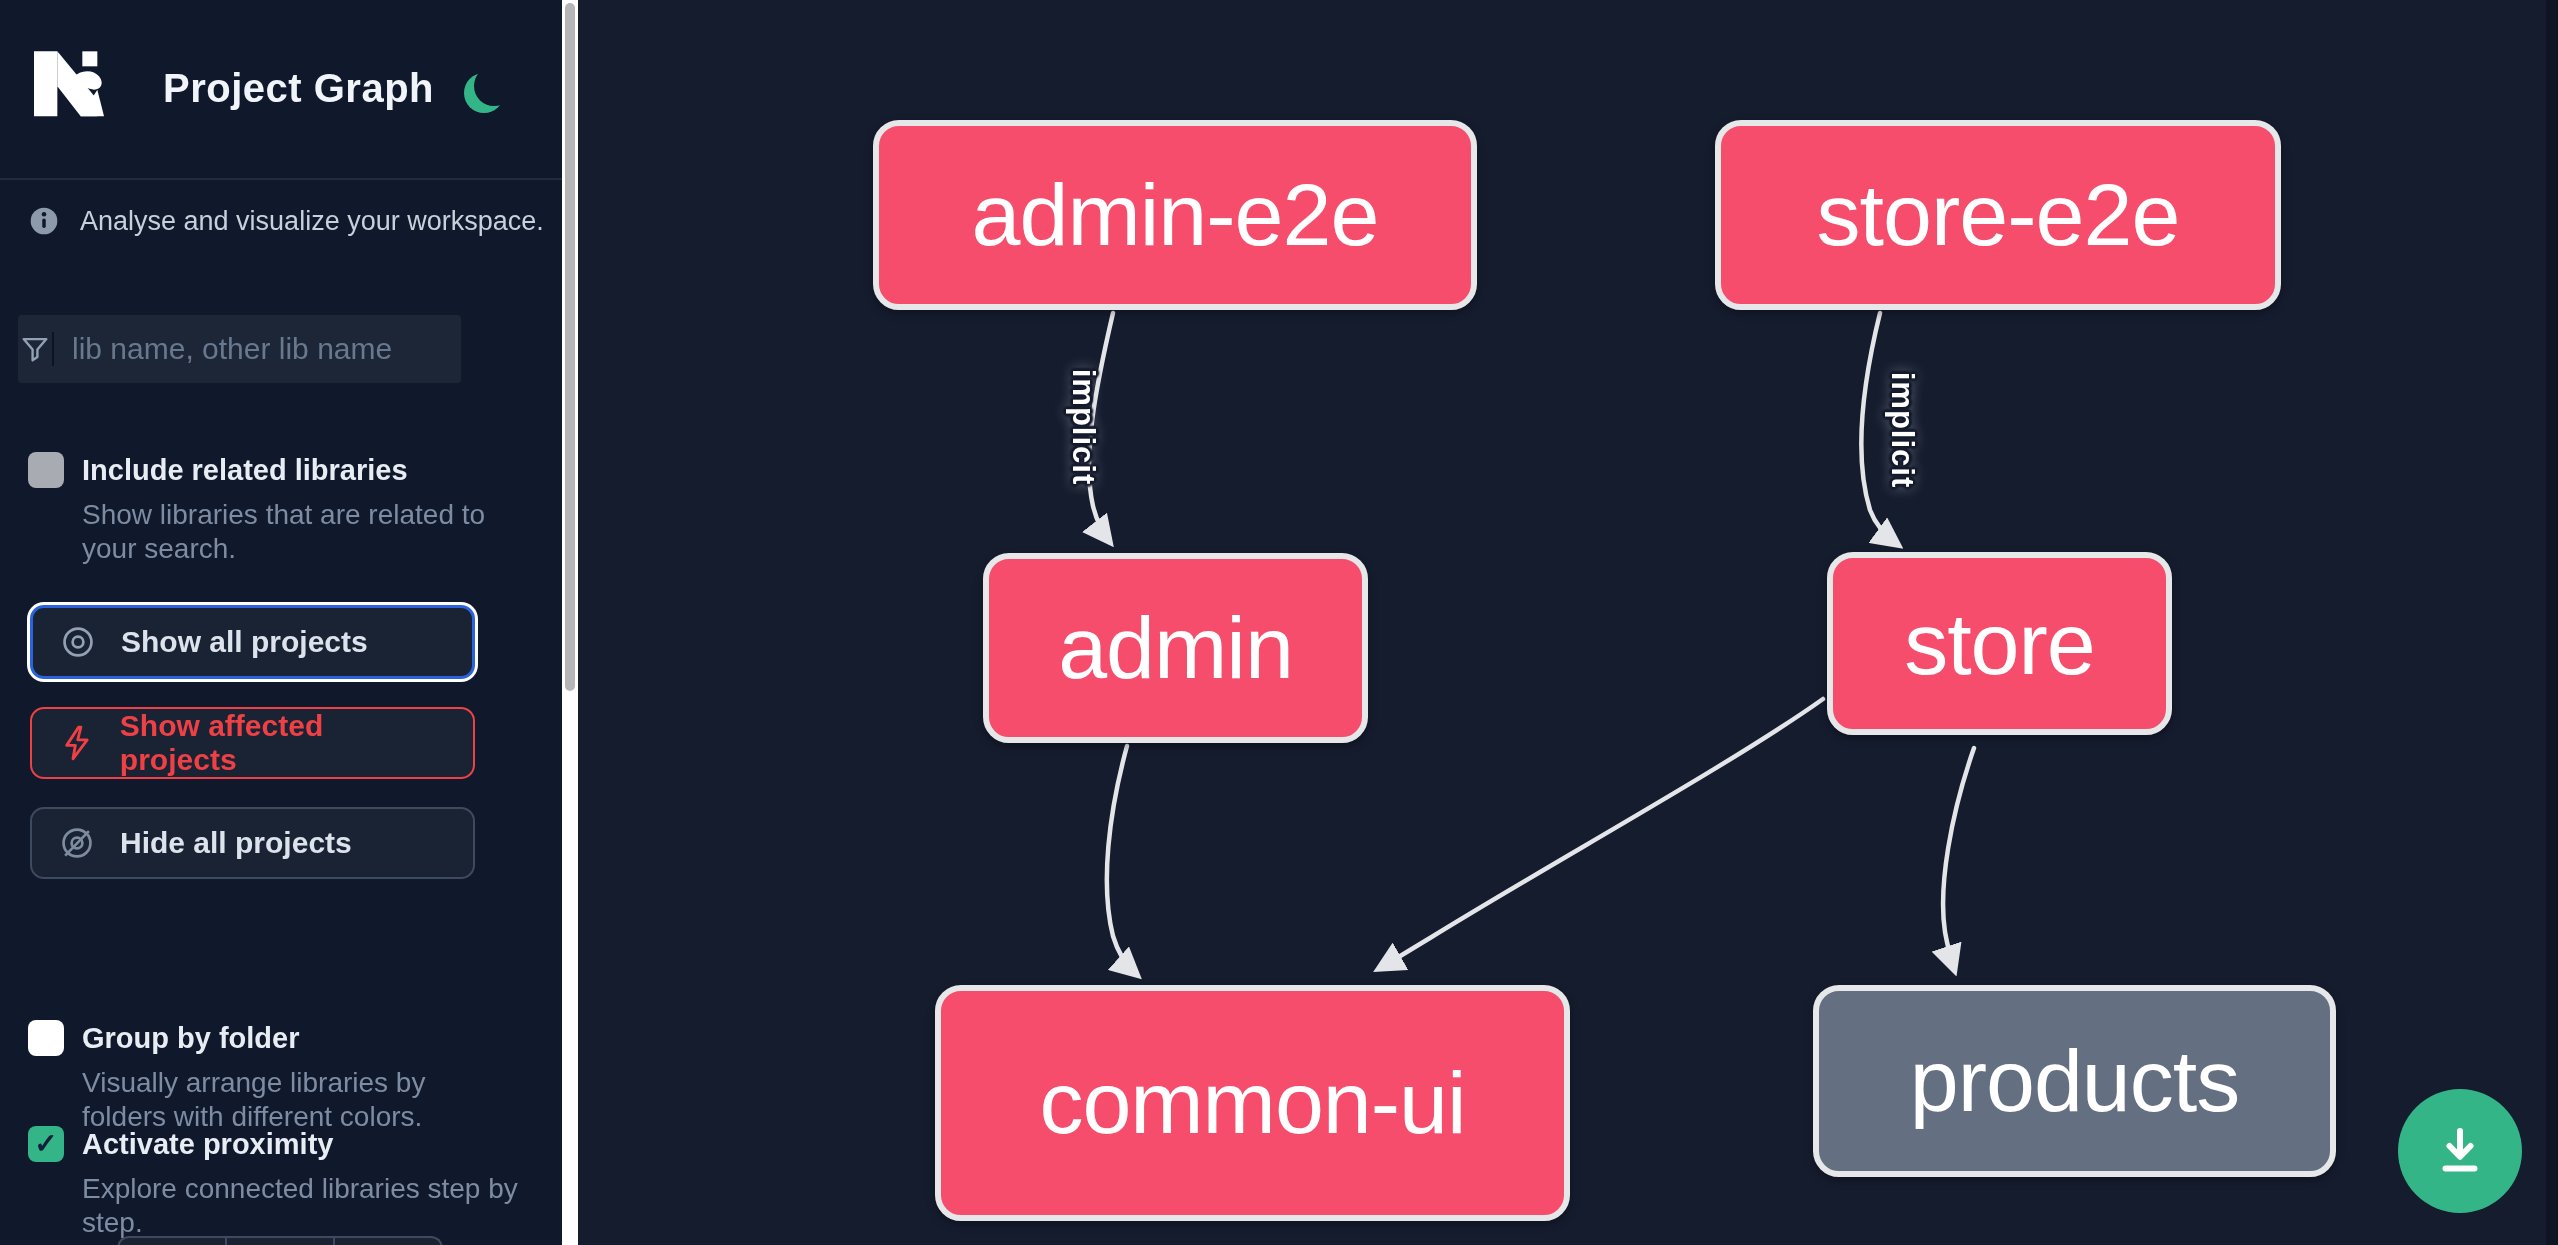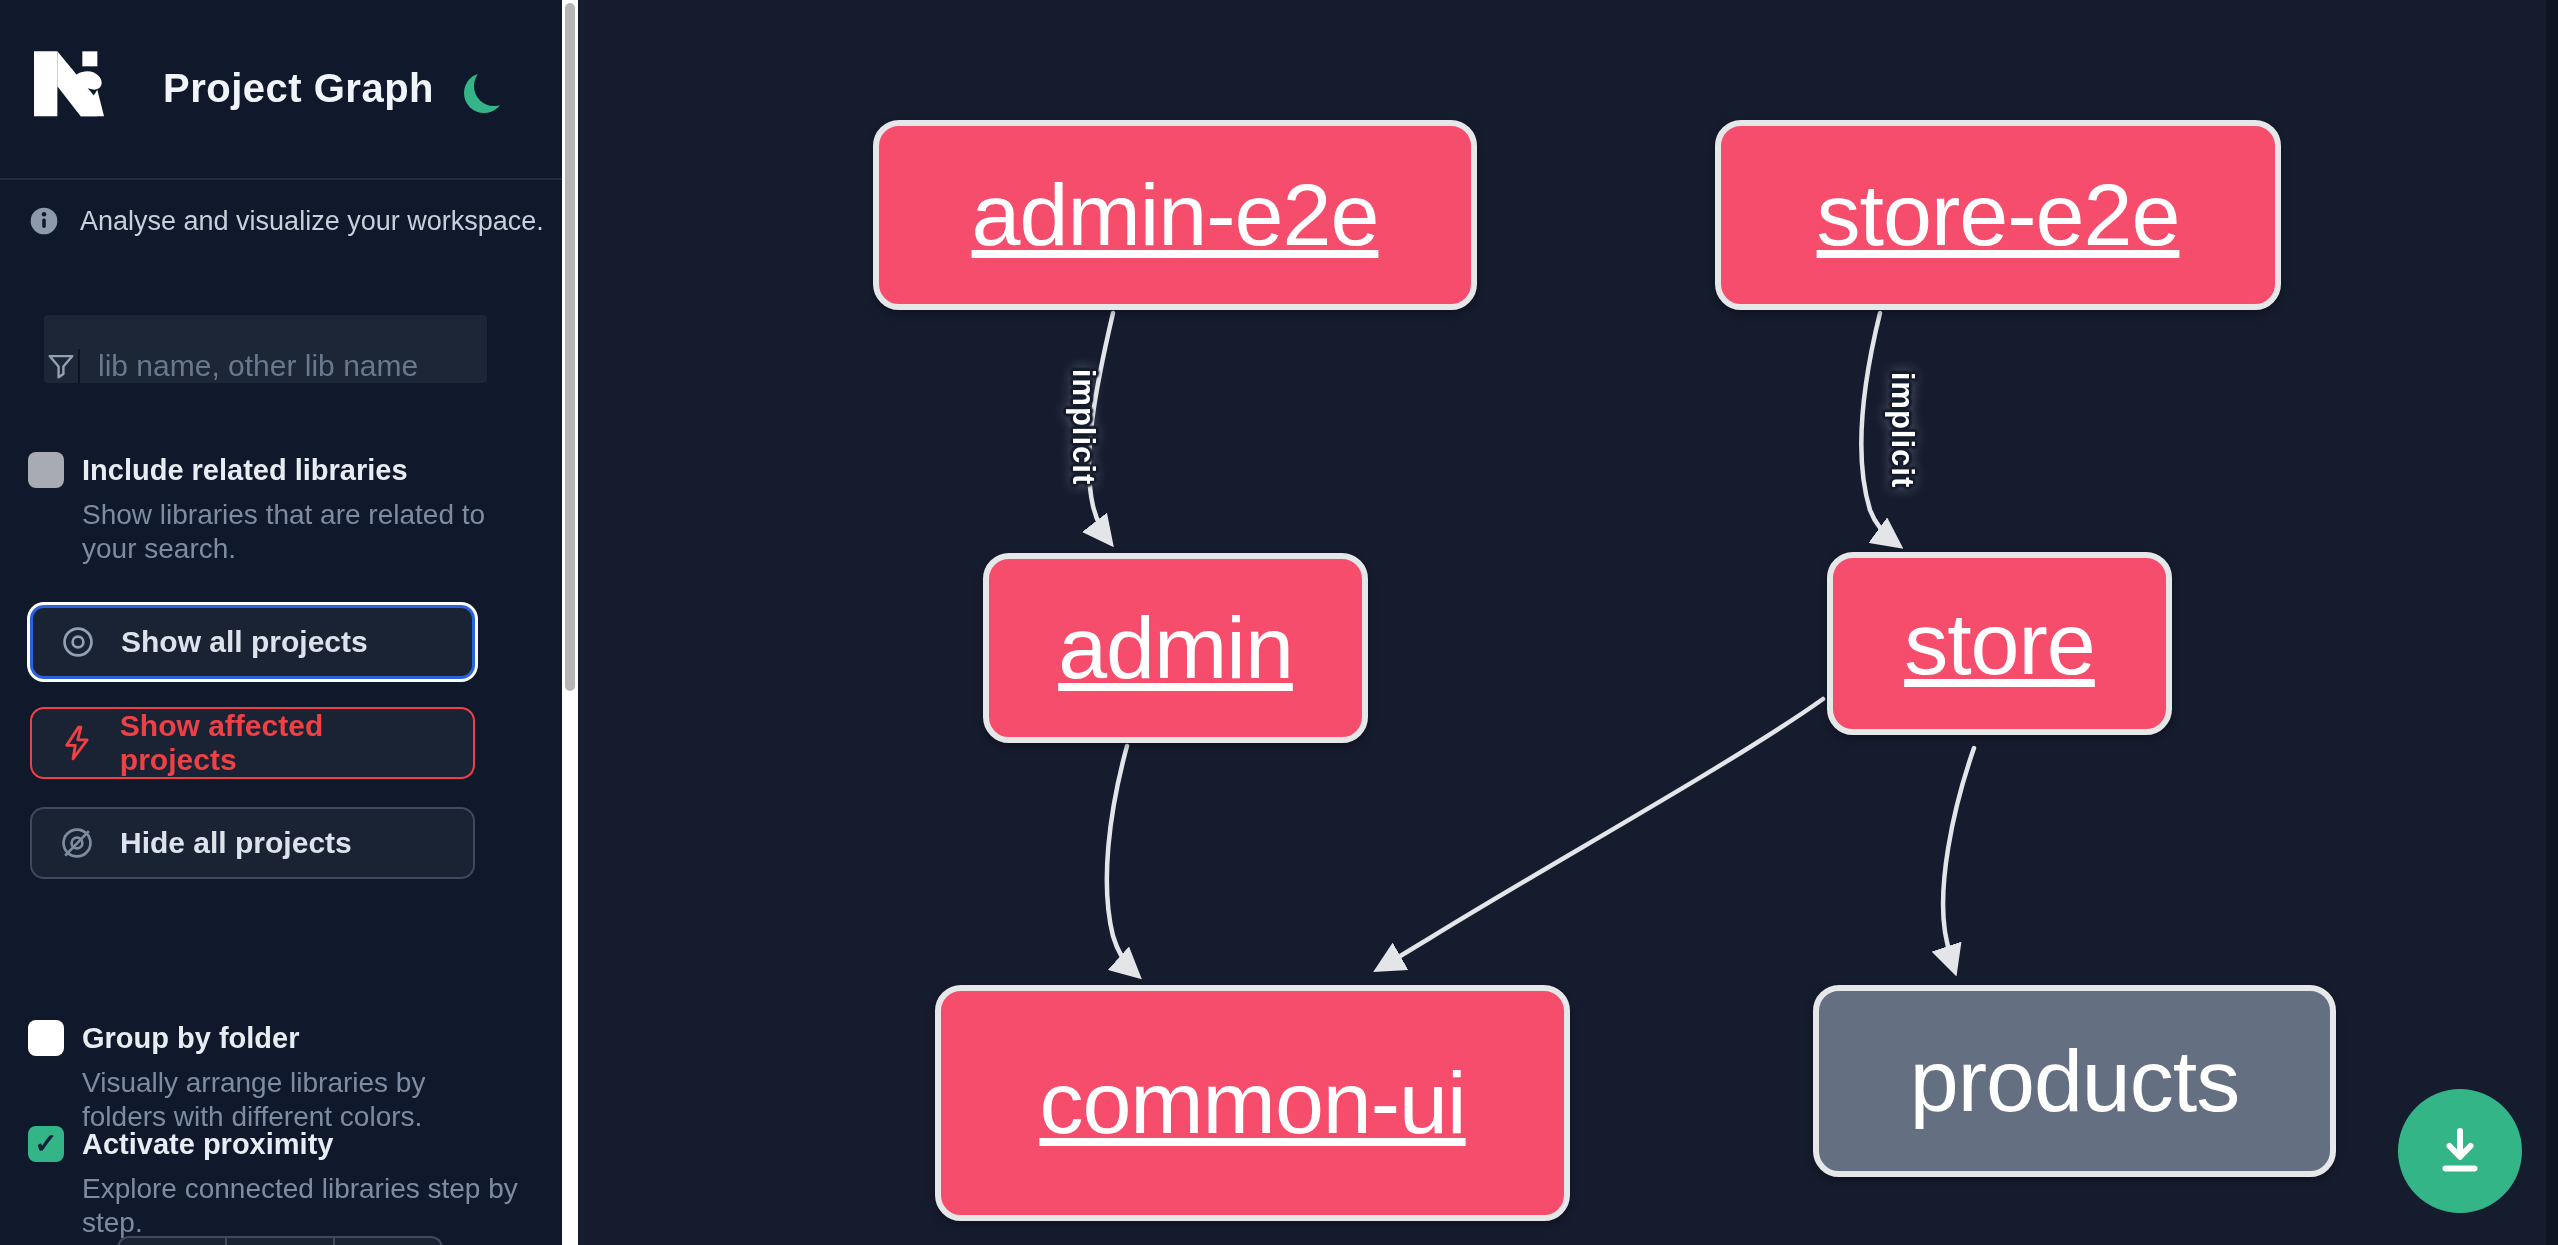--- a/index.html
+++ b/index.html
@@ -17,22 +17,22 @@
   .header { position:absolute; left:0; top:0; width:562px; height:180px; border-bottom:2px solid #232c3f; }
   .logo { position:absolute; left:28px; top:48px; width:92px; height:70px; }
   .app-title { position:absolute; left:163px; top:66px; font-size:40px; font-weight:700; color:#f1f5f9; letter-spacing:.5px; }
   .moon {
     position:absolute; left:474px; top:66px; width:40px; height:40px; border-radius:50%;
     box-shadow:-10px 7px 0 0 var(--accent-green,#34b588); cursor:pointer;
   }
   .tagline-row { position:absolute; left:28px; top:205px; display:flex; align-items:center; gap:20px; }
   .tagline { color:#c7d0dc; font-size:27px; font-weight:500; }
   .search-box {
-    position:absolute; left:44px; top:315px; width:443px; height:68px;
-    background:var(--input-bg,#1d2637); border-radius:4px; display:flex; align-items:flex-end; overflow:hidden;
+    position:absolute; left:18px; top:315px; width:443px; height:68px;
+    background:var(--input-bg,#1d2637); border-radius:4px; display:flex; align-items:center; overflow:hidden;
   }
   .search-icon-cell { width:60px; display:flex; align-items:center; justify-content:center; border-right:2px solid #0c1322; }
   .search-input {
     flex:1; background:transparent; border:none; outline:none; color:#cbd5e1;
     font-size:30px; padding:0 18px; font-family:"Liberation Sans",sans-serif;
   }
   .search-input::placeholder { color:#68798f; }
   .opt-row { position:absolute; left:28px; width:500px;margin-top:32px; }
   .opt-label-line { display:flex; align-items:center; gap:18px; }
   .checkbox {
@@ -68,21 +68,21 @@
   .right-strip { position:absolute; right:0; top:0; width:12px; height:1245px; background:#0e1422; }
   
   .graph { position:absolute; left:578px; top:0; right:0; bottom:0; }
   .edges-svg { position:absolute; left:0; top:0; width:2558px; height:1245px; z-index:1; }
   .node {
     position:absolute; z-index:2; display:flex; align-items:center; justify-content:center;
     border:6px solid var(--node-border,#e6e7e9); border-radius:26px;
     color:#ffffff; font-size:88px; letter-spacing:-1px; cursor:pointer;
     box-shadow:0 3px 8px rgba(0,0,0,.35);
   }
-  .node.pink { background:var(--node-pink,#f64d6c);text-decoration:underline; }
+  .node.pink { background:var(--node-pink,#f64d6c); }
   .node.gray { background:var(--node-gray,#646f81); }
   .edge-label {
     position:absolute; z-index:3; transform:translate(-50%,-50%) rotate(90deg);
     font-size:31px; font-weight:700; color:#ffffff; letter-spacing:1px;
     text-shadow:
       -3px 0 2px #141b2c, 3px 0 2px #141b2c, 0 -3px 2px #141b2c, 0 3px 2px #141b2c,
       -2px -2px 2px #141b2c, 2px 2px 2px #141b2c, -2px 2px 2px #141b2c, 2px -2px 2px #141b2c,
       0 0 14px rgba(230,234,240,.8);
   }
   .download-fab {

